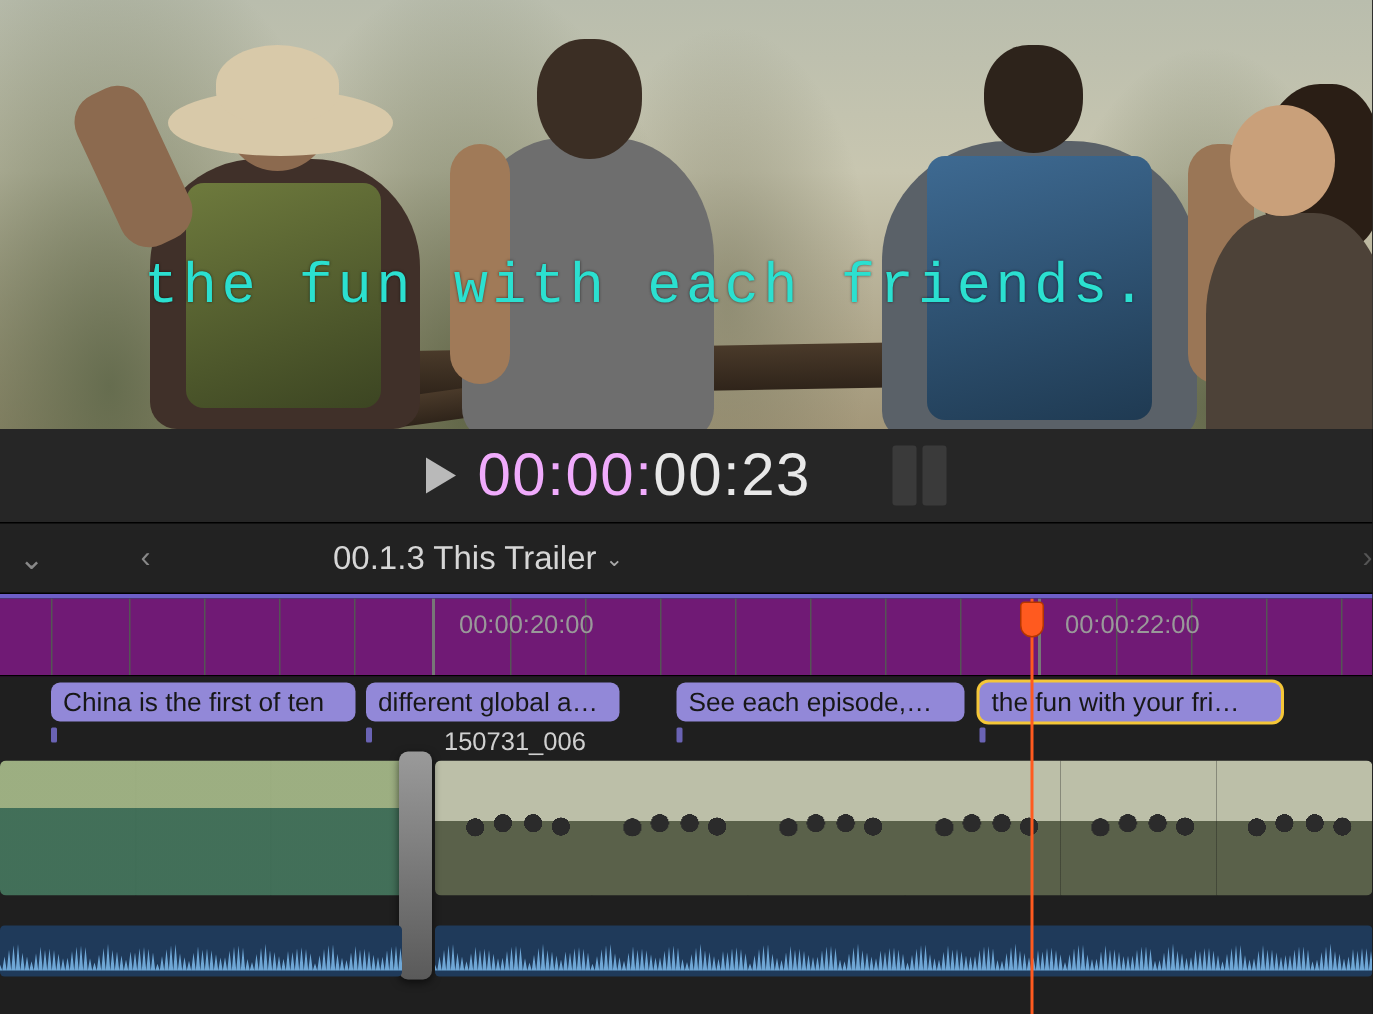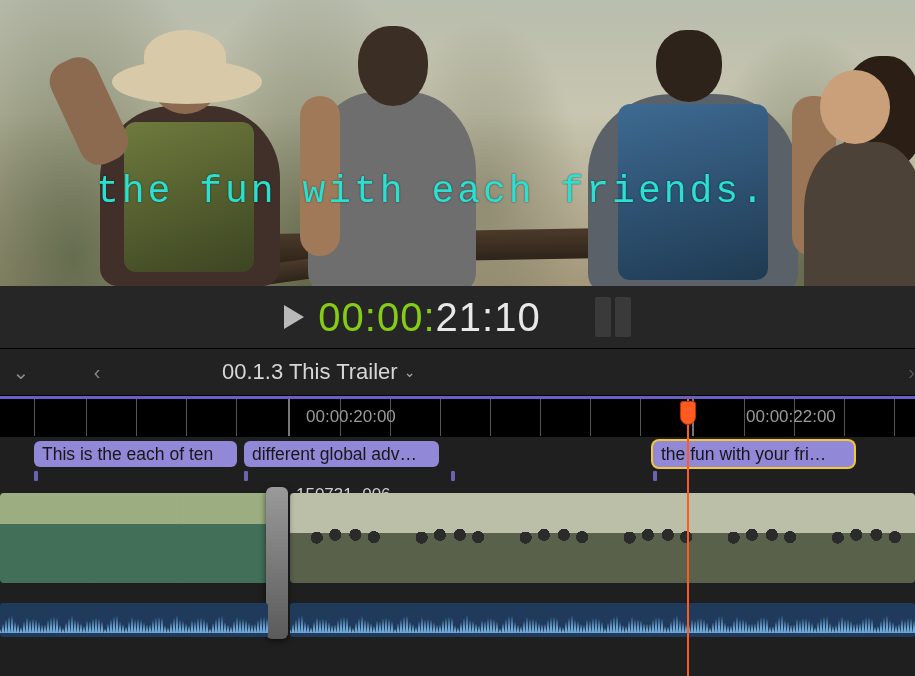--- a/index.html
+++ b/index.html
@@ -51,39 +51,39 @@
 .p4 .head { left: 20px; top: 24px; width: 70px; height: 74px; background:#c9a07a; }
 .p4 .hair { position:absolute; left: 40px; top: 10px; width: 80px; height: 110px; background:#2a1e15; border-radius: 50% 40% 30% 40%; }
 .p4 .torso { left: 4px; top: 96px; width: 120px; height: 170px; background:#4d4238; }
 
 .caption-overlay { position: absolute; left: 96px; top: 170px; color: #2be0d0; font-family: "Courier New", monospace; font-size: 38px; letter-spacing: 3px; text-shadow: 0 0 2px rgba(0,0,0,.6); white-space: nowrap; }
 
 
 .transport { height: 62px; background:#262626; display:flex; align-items:center; justify-content:center; gap:14px; position:relative; }
 .play-btn { width:0; height:0; border-left:20px solid #b9b9b9; border-top:12px solid transparent; border-bottom:12px solid transparent; cursor:pointer; }
 .tc { font-family:"Helvetica Neue",sans-serif; font-size:40px; font-weight:300; letter-spacing:1px; }
-.tc .grey { color:#84cc16; }
+.tc .grey { color:#f0abfc; }
 .tc .white { color:#e8e8e8; }
 .vu { display:flex; gap:4px; margin-left:40px; }
 .vu-bar { width:16px; height:40px; background:#3a3a3a; border-radius:2px; }
 
 
 .projbar { height:48px; background:#222; display:flex; align-items:center; color:#d6d6d6; font-size:22px; border-top:1px solid #000; border-bottom:1px solid #000; }
 .chev { width:42px; text-align:center; color:#888; font-size:20px; cursor:pointer; user-select:none; }
 .chev-wide { width:110px; }
 .projname { cursor:pointer; display:flex; align-items:center; gap:6px; }
 .projname .dd { font-size:14px; color:#aaa; }
 .durs { margin-left:18px; }
 .dur-cur { color:#f4c638; }
 .dur-tot { color:#c8c8c8; }
 .spacer { flex:1; }
 
 
 .timeline { position:relative; height:280px; background:#1f1f1f; border-top:3px solid #6d5ec7; overflow:hidden; }
-.ruler { position:relative; height:38px; background:#000000; border-bottom:1px solid #000; }
+.ruler { position:relative; height:52px; background:#701a75; border-bottom:1px solid #000; }
 .tick { position:absolute; top:0; bottom:0; border-left:1px solid #555; }
 .tick.big { border-left:2px solid #777; }
 .tick-label { position:absolute; top:8px; color:#999; font-size:17px; }
 
 .cap-track { position:relative; height:28px; margin-top:4px; }
 .cap-clip { position:absolute; top:0; height:26px; background:#9288d8; color:#171717; font-size:17.5px; line-height:26px; padding:0 8px; border-radius:6px; white-space:nowrap; overflow:hidden; text-overflow:ellipsis; }
 .cap-clip.sel { background:#9288d8; box-shadow:0 0 0 2px #f4c638; }
 
 .conn-track { position:relative; height:14px; }
 .conn { position:absolute; top:2px; width:4px; height:10px; background:#6a63b4; border-radius:1px; }
@@ -152,21 +152,21 @@
         <div class="torso"></div>
         <div class="head"></div>
     </div>
   </div>
   <div class="caption-overlay">the fun with each friends.</div>
 </div>
 
 <div class="transport">
   <div class="play-btn"></div>
   <div class="tc">
-    <span class="grey">00:00:</span><span class="white">21:10</span>
+    <span class="grey">00:00:</span><span class="white">00:23</span>
   </div>
   <div class="vu">
     <div class="vu-bar"></div>
     <div class="vu-bar"></div>
   </div>
 </div>
 
 <div class="projbar">
   <div class="chev">⌄</div>
   <div class="chev chev-wide">‹</div>
@@ -193,26 +193,27 @@
       <div class="tick" style="left: 440px;"></div>
       <div class="tick" style="left: 490px;"></div>
       <div class="tick" style="left: 540px;"></div>
       <div class="tick" style="left: 590px;"></div>
       <div class="tick" style="left: 640px;"></div>
       <div class="tick" style="left: 744px;"></div>
       <div class="tick" style="left: 794px;"></div>
       <div class="tick" style="left: 844px;"></div>
       <div class="tick" style="left: 894px;"></div>
       <div class="tick-label" style="left: 306px;">00:00:20:00</div>
-      <div class="tick-label" style="left: 746px;">00:00:22:00</div>
+      <div class="tick-label" style="left: 710px;">00:00:22:00</div>
     </div>
 
   <div class="cap-track" id="cap-track">
-      <div class="cap-clip" style="left: 34px; width: 203px;">This is the each of ten</div>
-      <div class="cap-clip" style="left: 244px; width: 195px;">different global adv…</div>
+      <div class="cap-clip" style="left: 34px; width: 203px;">China is the first of ten</div>
+      <div class="cap-clip" style="left: 244px; width: 169px;">different global adv…</div>
+      <div class="cap-clip" style="left: 451px; width: 192px;">See each episode,…</div>
       <div class="cap-clip sel" style="left: 653px; width: 201px;">the fun with your fri…</div>
     </div>
   <div class="conn-track" id="conn-track">
       <div class="conn" style="left: 34px;"></div>
       <div class="conn" style="left: 244px;"></div>
       <div class="conn" style="left: 451px;"></div>
       <div class="conn" style="left: 653px;"></div>
     </div>
 
   <div class="clipname" id="clipname" style="left:296px; top:86px;">150731_006</div>

